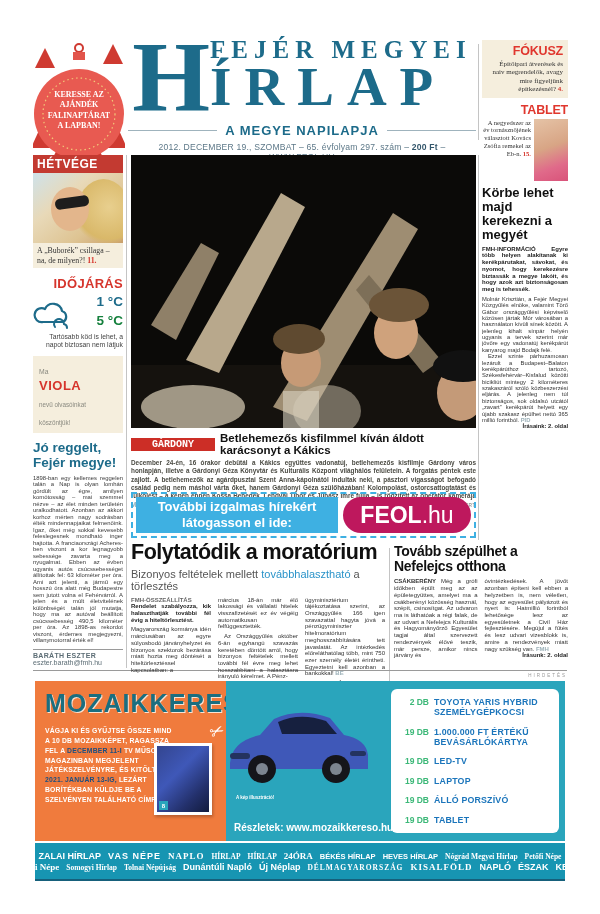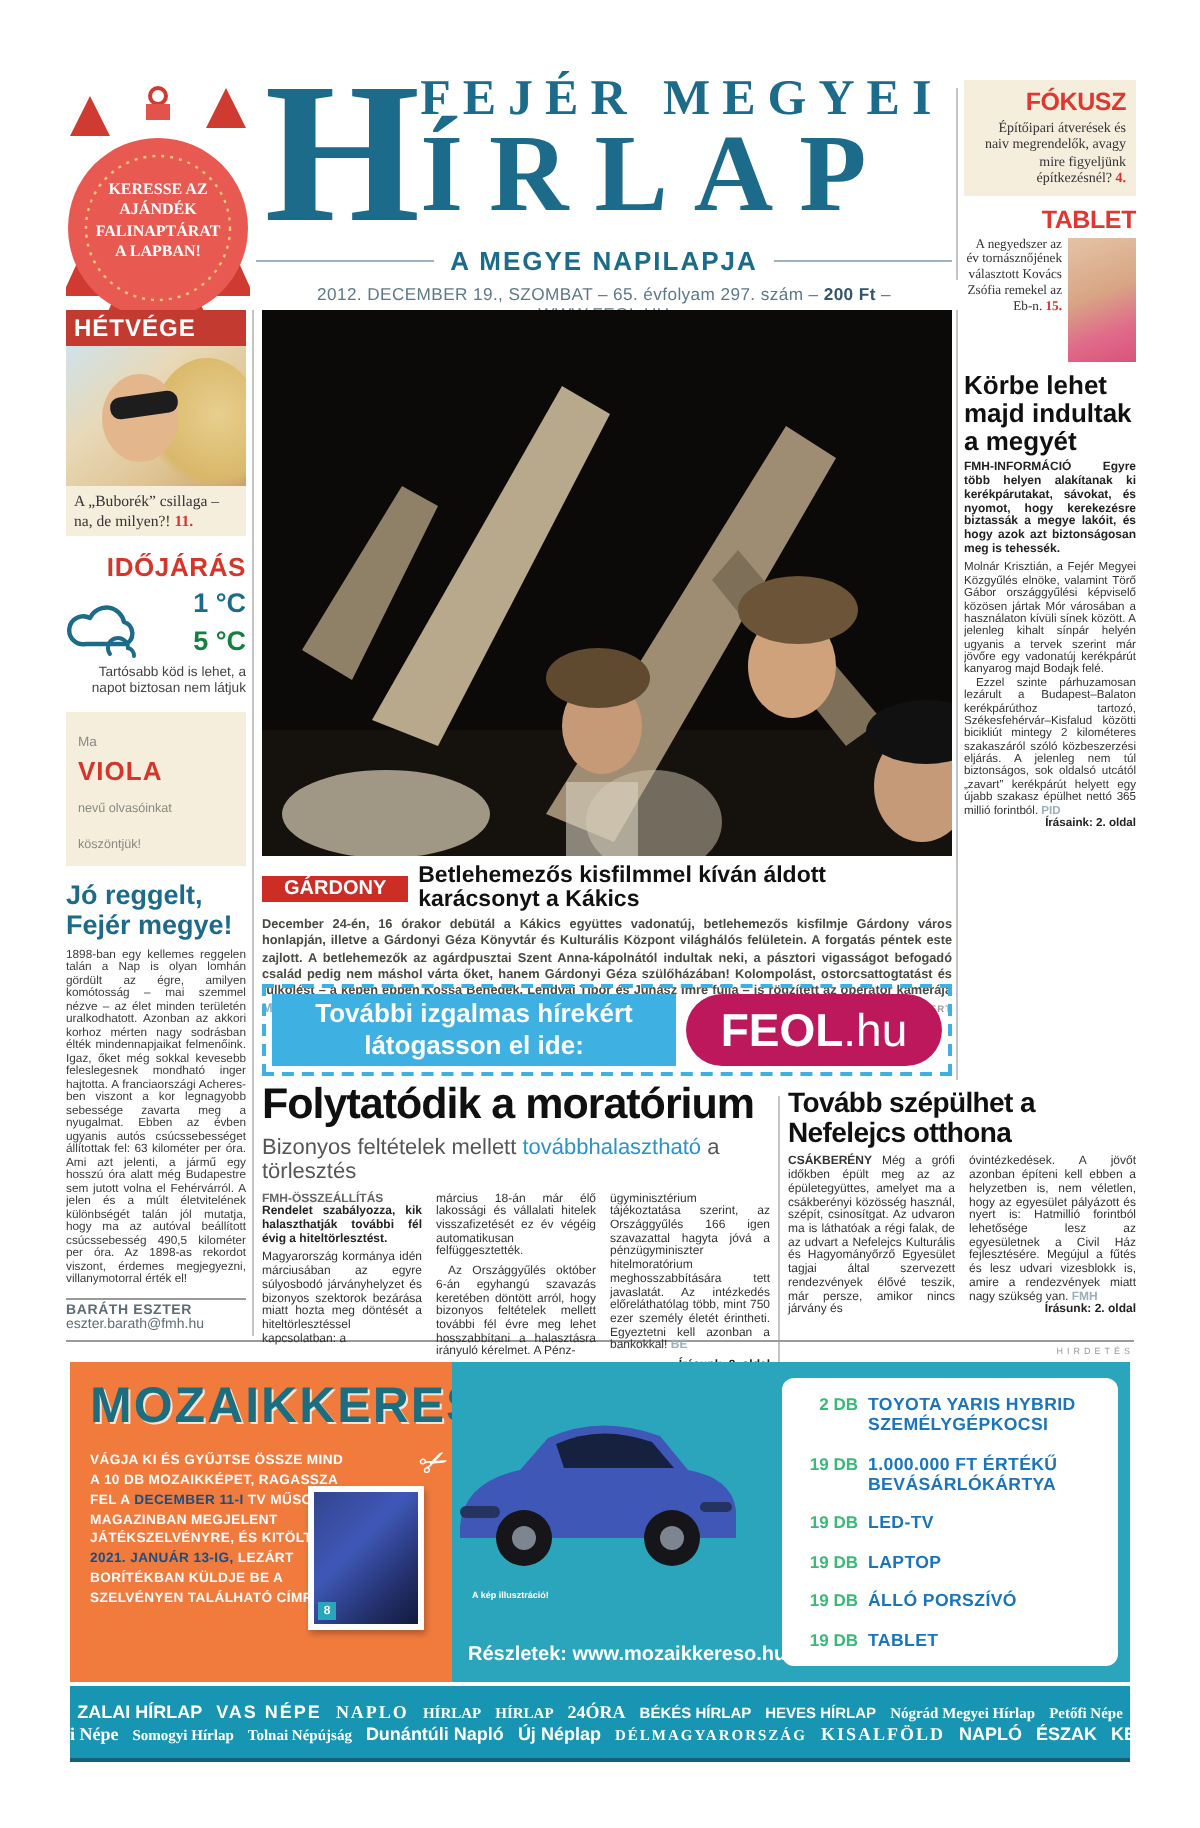--- a/index.html
+++ b/index.html
@@ -49,21 +49,21 @@
   .nd-name{display:block;color:#d6352c;font-weight:bold;font-size:13px;letter-spacing:0.5px;}
   .nd-suf{font-size:6.3px;color:#8a8a80;}
   .greet-t{margin-top:8px;color:#1d6b8a;font-weight:bold;font-size:13.5px;line-height:1.1;white-space:pre-line;}
   .greet-b{margin-top:4px;font-size:5.9px;line-height:1.1;text-align:justify;color:#3a3a3a;}
   .author{margin-top:5px;border-top:1px solid #9a9a9a;padding-top:2px;font-size:7px;color:#5c6d75;}
   .author b{display:block;letter-spacing:0.3px;}
   
   .main-photo{position:absolute;left:131px;top:155px;width:345px;height:273px;background:#0b0a08;}
   .caption{position:absolute;left:131px;top:432px;width:345px;}
   .cap-head{display:flex;align-items:center;gap:5px;}
-  .cap-label{background:#cc2e26;color:#fff;font-weight:bold;font-size:10px;padding:1px 11px;}
+  .cap-label{background:#cc2e26;color:#fff;font-weight:bold;font-size:10px;padding:1px 21px;font-family:Liberation Mono, monospace;}
   .cap-title{font-weight:bold;font-size:11.5px;color:#111;}
   .cap-text{margin-top:3px;font-size:6.4px;font-weight:bold;color:#4a4a42;line-height:1.3;text-align:justify;position:relative;}
   .cap-sig{color:#8ab0bd;}
   .cap-credit{position:absolute;right:0;bottom:0;font-size:4.8px;color:#999;letter-spacing:0.5px;background:#fff;padding-left:4px;}
   .feol{position:absolute;left:131px;top:492px;width:345px;height:46px;box-sizing:border-box;
     border:2px dashed #3eb0e2;padding:3px;display:flex;gap:5px;}
   .feol-left{flex:1;background:#3eb0e2;color:#fff;font-weight:bold;font-size:13px;line-height:1.25;
     display:flex;align-items:center;justify-content:center;text-align:center;}
   .feol-pill{width:128px;background:#be185d;border-radius:22px;color:#fff;
     display:flex;align-items:center;justify-content:center;font-size:23px;}
@@ -295,21 +295,21 @@
       <div class="rtitle">FÓKUSZ</div>
       <p class="rtext"><span>Építőipari átverések és naiv megrendelők, avagy mire figyeljünk építkezésnél? </span><b class="pg">4.</b></p>
     </div>
     <div class="rbox" style="padding:0;">
       <div class="rtitle">TABLET</div>
       <div class="sport-wrap">
         <div class="sport-txt"><span>A negyedszer az év tornásznőjének választott Kovács Zsófia remekel az Eb-n. </span><b class="pg">15.</b></div>
         <div class="sport-photo"></div>
       </div>
     </div>
-    <h3 class="rhead">Körbe lehet majd indultak a megyét</h3>
+    <h3 class="rhead">Körbe lehet majd kerekezni a megyét</h3>
     <p class="rlead"><b>FMH-INFORMÁCIÓ</b><span> Egyre több helyen alakítanak ki kerékpárutakat, sávokat, és nyomot, hogy kerekezésre biztassák a megye lakóit, és hogy azok azt biztonságosan meg is tehessék.</span></p>
     <p class="rbody">Molnár Krisztián, a Fejér Megyei Közgyűlés elnöke, valamint Törő Gábor országgyűlési képviselő közösen jártak Mór városában a használaton kívüli sínek között. A jelenleg kihalt sínpár helyén ugyanis a tervek szerint már jövőre egy vadonatúj kerékpárút kanyarog majd Bodajk felé.</p>
     <p class="rbody ind"><span>Ezzel szinte párhuzamosan lezárult a Budapest–Balaton kerékpárúthoz tartozó, Székesfehérvár–Kisfalud közötti bicikliút mintegy 2 kilométeres szakaszáról szóló közbeszerzési eljárás. A jelenleg nem túl biztonságos, sok oldalsó utcától „zavart” kerékpárút helyett egy újabb szakasz épülhet nettó 365 millió forintból. </span><span class="sig">PID</span></p>
     <p class="rref">Írásaink: 2. oldal</p>
   </div>
 
   <div class="ad">
     <div class="ad-left">
       <div class="ad-title">MOZAIKKERESŐ</div>
       <span class="scissors">✂</span>

